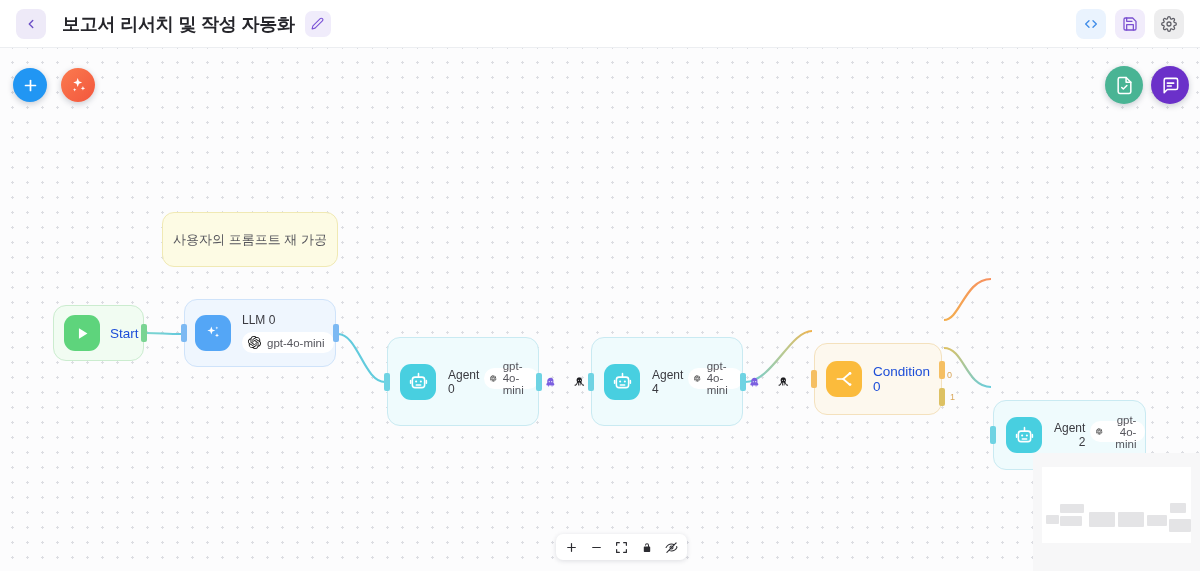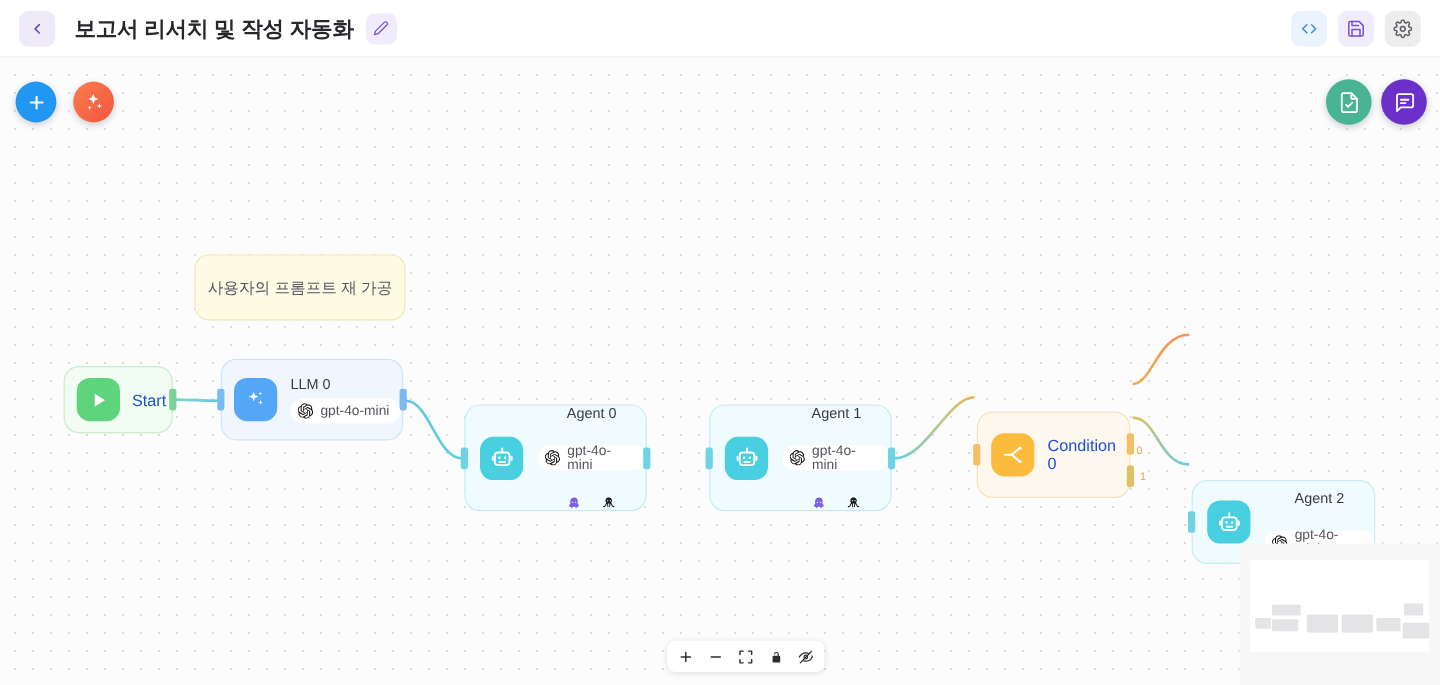--- a/index.html
+++ b/index.html
@@ -145,22 +145,22 @@
 
   
   .node-agent {
     background: #effbfd;
     border: 1px solid #c9eaf2;
     display: flex; align-items: center; padding-left: 12px; gap: 12px;
   }
   .ico-agent { background: #48cfe0; }
   .node-agent0 { left: 387px; top: 289px; width: 152px; height: 89px; }
   .node-agent1 { left: 591px; top: 289px; width: 152px; height: 89px; }
-  .node-agent2 { left: 993px; top: 352px; width: 153px; height: 70px; }
-  .agent-col { display: flex; flex-direction: column; align-items: center; gap: 20px; }
+  .node-agent2 { left: 993px; top: 352px; width: 153px; height: 70px; text-align: right; }
+  .agent-col { display: flex; align-items: center; gap: 5px; }
   .tools { display: flex; gap: 16px; align-items: center; margin-top: 1px; }
 
   
   .node-cond {
     left: 814px; top: 295px; width: 128px; height: 72px;
     background: #fdf8ee;
     border: 1px solid #f4e1bd;
     display: flex; align-items: center; padding-left: 11px; gap: 11px;
   }
   .ico-cond { background: #fbbb3c; }
@@ -401,21 +401,21 @@
         <rect x="5" y="7" width="14" height="12" rx="3"></rect>
         <line x1="12" y1="3" x2="12" y2="7"></line>
         <circle cx="9.3" cy="12" r="1.2" fill="#ffffff" stroke="none"></circle>
         <circle cx="14.7" cy="12" r="1.2" fill="#ffffff" stroke="none"></circle>
         <line x1="9.5" y1="16" x2="14.5" y2="16"></line>
         <line x1="3" y1="11" x2="3" y2="14"></line>
         <line x1="21" y1="11" x2="21" y2="14"></line>
       </svg>
     </div>
     <div class="agent-col">
-      <div class="node-title">Agent 1</div>
+      <div class="node-title">Agent 4</div>
       <div class="model-pill">
         <svg width="13" height="13" viewBox="0 0 24 24" fill="#0f0f0f">
           <path d="M22.28 9.82a5.99 5.99 0 0 0-.52-4.91 6.05 6.05 0 0 0-6.5-2.9A6 6 0 0 0 4.98 4.18a5.99 5.99 0 0 0-4 2.9 6.05 6.05 0 0 0 .74 7.1 5.98 5.98 0 0 0 .51 4.9 6.05 6.05 0 0 0 6.51 2.9A5.98 5.98 0 0 0 13.26 24a6.06 6.06 0 0 0 5.77-4.21 5.99 5.99 0 0 0 4-2.9 6.06 6.06 0 0 0-.75-7.07zM13.26 22.43a4.48 4.48 0 0 1-2.88-1.04l.14-.08 4.78-2.76a.79.79 0 0 0 .39-.68v-6.74l2.02 1.17a.07.07 0 0 1 .04.06v5.58a4.5 4.5 0 0 1-4.49 4.49zM3.6 18.3a4.47 4.47 0 0 1-.54-3.01l.14.09 4.78 2.76a.77.77 0 0 0 .78 0l5.84-3.37v2.33a.08.08 0 0 1-.3.07l-4.83 2.79a4.5 4.5 0 0 1-6.14-1.64zM2.34 7.9a4.49 4.49 0 0 1 2.35-1.98v5.68a.77.77 0 0 0 .38.67l5.82 3.36-2.02 1.17a.08.08 0 0 1-.07 0l-4.83-2.8a4.5 4.5 0 0 1-1.64-6.1zm16.6 3.86L13.1 8.38l2.02-1.16a.08.08 0 0 1 .07 0l4.83 2.79a4.49 4.49 0 0 1-.68 8.1v-5.68a.78.78 0 0 0-.39-.67zm2.01-3.02l-.14-.09-4.77-2.78a.78.78 0 0 0-.79 0L9.42 9.24V6.91a.07.07 0 0 1 .03-.06l4.83-2.79a4.49 4.49 0 0 1 6.67 4.65zM8.32 12.87L6.3 11.7a.08.08 0 0 1-.04-.06V6.07a4.49 4.49 0 0 1 7.37-3.45l-.14.08L8.71 5.46a.79.79 0 0 0-.39.68zm1.1-2.36l2.6-1.5 2.6 1.5v3l-2.6 1.5-2.6-1.5z"></path>
         </svg>
         <span>gpt-4o-mini</span>
       </div>
       <div class="tools">
         <svg width="13" height="13" viewBox="0 0 24 24" fill="#7b5fe0">
           <path d="M12 3c-3.3 0-6 2.6-6 5.9V13c-1 .3-1.7 1.2-1.7 2.2 0 1.3 1 2.3 2.3 2.3.4 0 .8-.1 1.1-.3v2.3h1.6v-2.4c.3.2.6.3 1 .3.5 0 1-.2 1.4-.5.4.3.9.5 1.4.5.4 0 .7-.1 1-.3v2.4h1.6v-2.3c.3.2.7.3 1.1.3 1.3 0 2.3-1 2.3-2.3 0-1-.7-1.9-1.7-2.2V8.9C18 5.6 15.3 3 12 3zm-2.3 6.3a1.1 1.1 0 1 1 0 2.2 1.1 1.1 0 0 1 0-2.2zm4.6 0a1.1 1.1 0 1 1 0 2.2 1.1 1.1 0 0 1 0-2.2z"></path>
         </svg>

